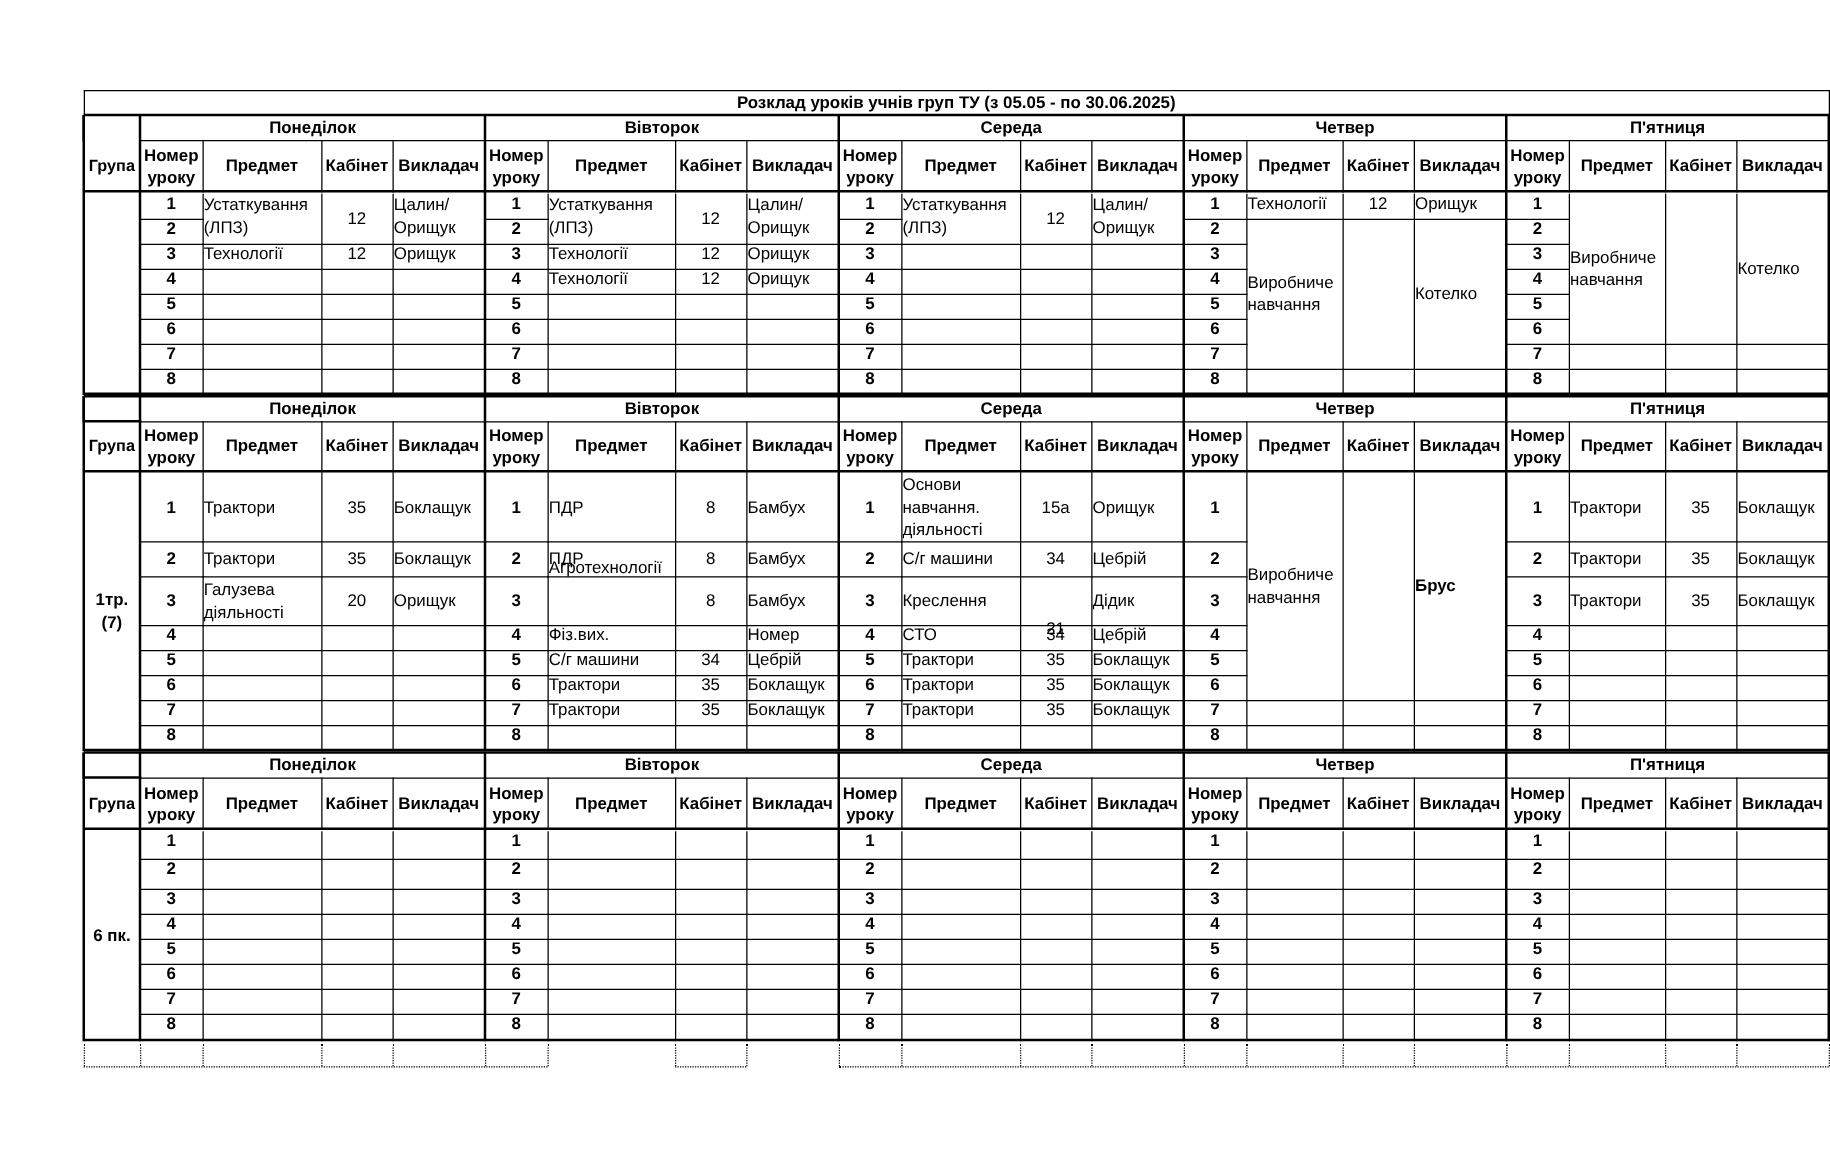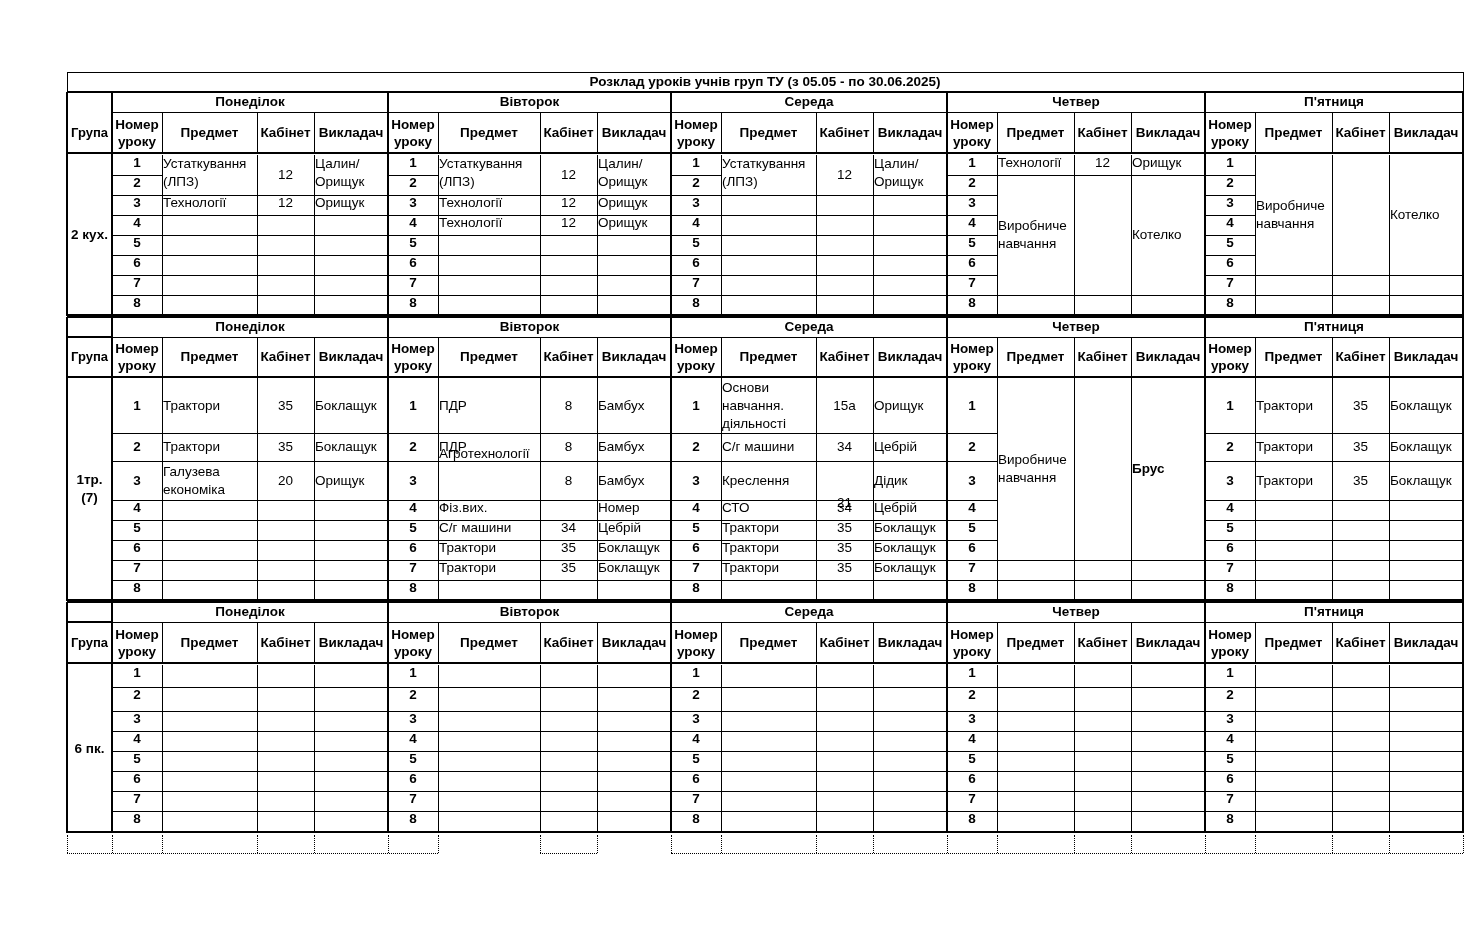--- a/index.html
+++ b/index.html
@@ -59,21 +59,20 @@
     <div class="line" style="left: 997px; top: 112px; width: 1px; height: 42px;"></div>
     <div class="line" style="left: 1074px; top: 112px; width: 1px; height: 42px;"></div>
     <div class="line" style="left: 1131px; top: 112px; width: 1px; height: 42px;"></div>
     <div class="c b ctr vc" style="left: 1205px; top: 112px; width: 50px; height: 41px; white-space: normal; line-height: 17px; font-size: 13.5px;">Номер уроку</div>
     <div class="c b ctr vc" style="left: 1255px; top: 112px; width: 77px; height: 41px;">Предмет</div>
     <div class="c b ctr vc" style="left: 1332px; top: 112px; width: 57px; height: 41px;">Кабінет</div>
     <div class="c b ctr vc" style="left: 1389px; top: 112px; width: 74px; height: 41px;">Викладач</div>
     <div class="line" style="left: 1255px; top: 112px; width: 1px; height: 42px;"></div>
     <div class="line" style="left: 1332px; top: 112px; width: 1px; height: 42px;"></div>
     <div class="line" style="left: 1389px; top: 112px; width: 1px; height: 42px;"></div>
-    <div class="c b ctr vc" style="left: 67px; top: 155px; width: 45px; height: 160px; white-space: normal; line-height: 18px;">2 кух.</div>
     <div class="line" style="left: 66px; top: 92px; width: 2px; height: 224px;"></div>
     <div class="line" style="left: 111px; top: 92px; width: 2px; height: 224px;"></div>
     <div class="line" style="left: 387px; top: 92px; width: 2px; height: 224px;"></div>
     <div class="c b ctr" style="left: 112px; top: 154px; width: 50px; height: 18px;">1</div>
     <div class="c b ctr" style="left: 112px; top: 174px; width: 50px; height: 18px;">2</div>
     <div class="line" style="left: 112px; top: 175px; width: 51px; height: 1px;"></div>
     <div class="c b ctr" style="left: 112px; top: 194px; width: 50px; height: 18px;">3</div>
     <div class="line" style="left: 112px; top: 195px; width: 51px; height: 1px;"></div>
     <div class="c b ctr" style="left: 112px; top: 214px; width: 50px; height: 18px;">4</div>
     <div class="line" style="left: 112px; top: 215px; width: 51px; height: 1px;"></div>
@@ -288,21 +287,21 @@
     <div class="line" style="left: 162px; top: 560px; width: 227px; height: 1px;"></div>
     <div class="line" style="left: 162px; top: 580px; width: 227px; height: 1px;"></div>
     <div class="line" style="left: 257px; top: 378px; width: 1px; height: 223px;"></div>
     <div class="line" style="left: 314px; top: 378px; width: 1px; height: 223px;"></div>
     <div class="c vc" style="left: 163px; top: 378px; width: 94px; height: 55px; white-space: normal; line-height: 18px; align-items: center;">Трактори</div>
     <div class="c ctr vc" style="left: 257px; top: 378px; width: 57px; height: 55px; justify-content: center;">35</div>
     <div class="c vc" style="left: 315px; top: 378px; width: 73px; height: 55px; white-space: normal; line-height: 18px; align-items: center;">Боклащук</div>
     <div class="c vc" style="left: 163px; top: 433px; width: 94px; height: 28px; white-space: normal; line-height: 18px; align-items: center;">Трактори</div>
     <div class="c ctr vc" style="left: 257px; top: 433px; width: 57px; height: 28px; justify-content: center;">35</div>
     <div class="c vc" style="left: 315px; top: 433px; width: 73px; height: 28px; white-space: normal; line-height: 18px; align-items: center;">Боклащук</div>
-    <div class="c vc" style="left: 163px; top: 461px; width: 94px; height: 39px; white-space: normal; line-height: 18px; align-items: center;">Галузева економіка</div>
+    <div class="c vc" style="left: 163px; top: 461px; width: 94px; height: 39px; white-space: normal; line-height: 18px; align-items: center;">Галузева діяльності</div>
     <div class="c ctr vc" style="left: 257px; top: 461px; width: 57px; height: 39px; justify-content: center;">20</div>
     <div class="c vc" style="left: 315px; top: 461px; width: 73px; height: 39px; white-space: normal; line-height: 18px; align-items: center;">Орищук</div>
     <div class="line" style="left: 670px; top: 317px; width: 2px; height: 284px;"></div>
     <div class="c b ctr" style="left: 388px; top: 396.5px; width: 50px; height: 18px;">1</div>
     <div class="c b ctr" style="left: 388px; top: 438px; width: 50px; height: 18px;">2</div>
     <div class="line" style="left: 388px; top: 433px; width: 51px; height: 1px;"></div>
     <div class="c b ctr" style="left: 388px; top: 471.5px; width: 50px; height: 18px;">3</div>
     <div class="line" style="left: 388px; top: 461px; width: 51px; height: 1px;"></div>
     <div class="c b ctr" style="left: 388px; top: 499px; width: 50px; height: 18px;">4</div>
     <div class="line" style="left: 388px; top: 500px; width: 51px; height: 1px;"></div>

